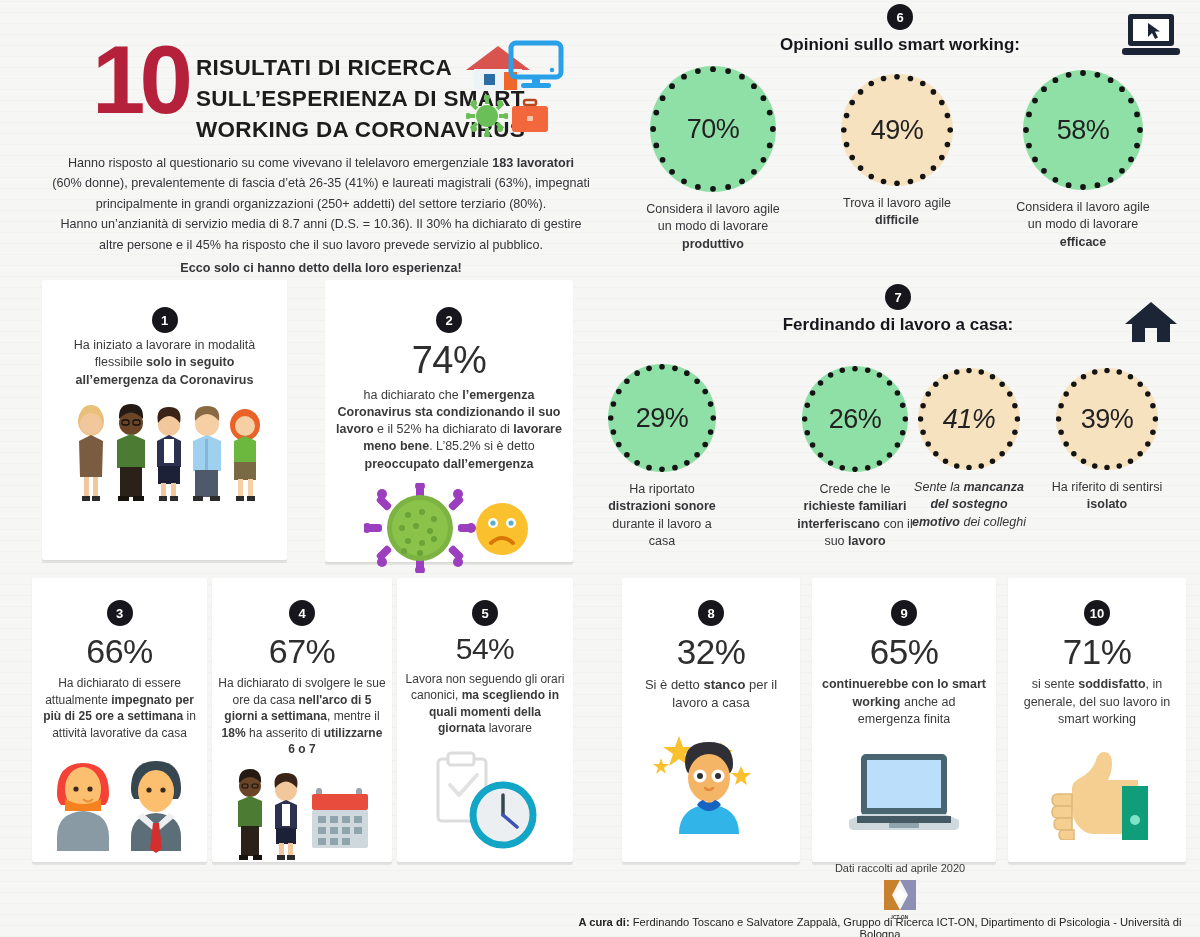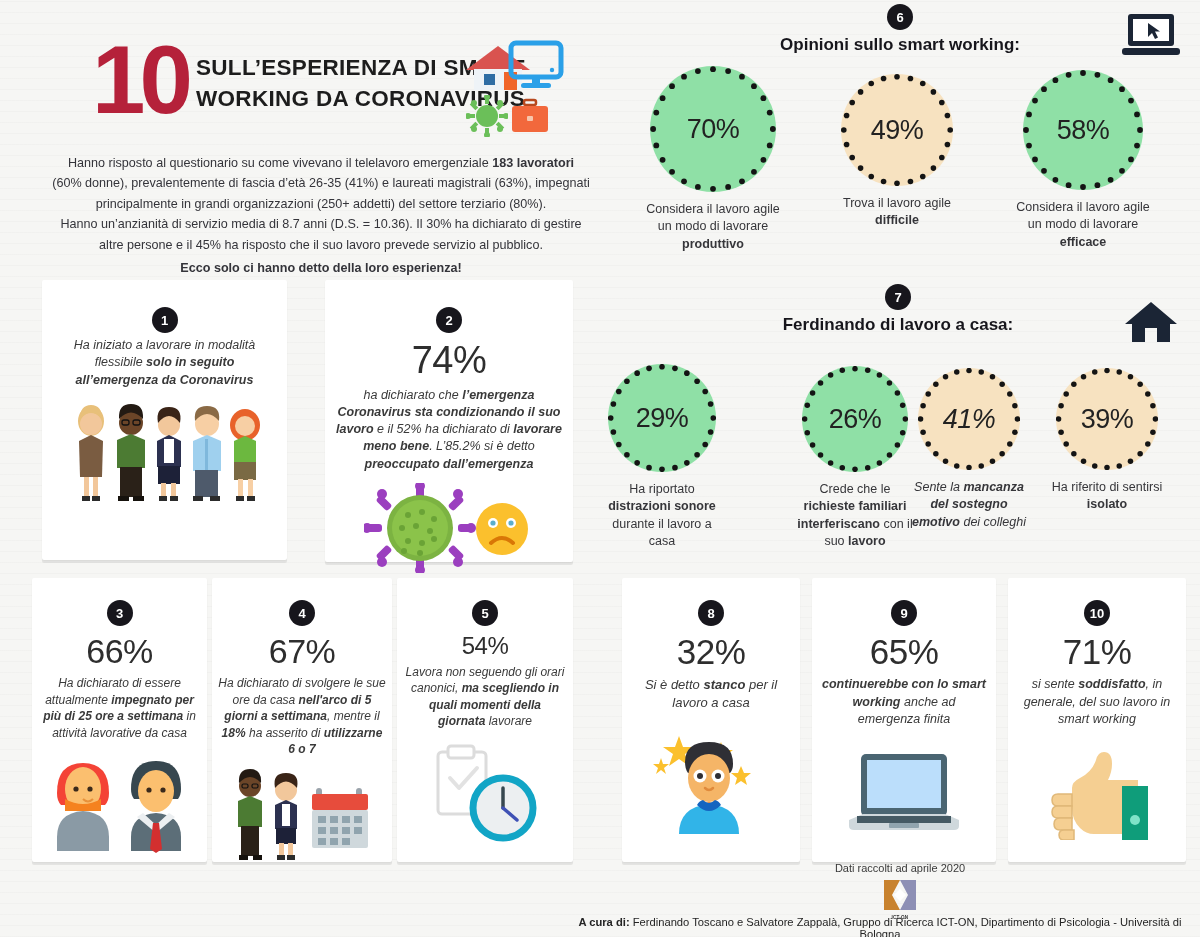--- a/index.html
+++ b/index.html
@@ -40,21 +40,20 @@
     line-height: 1.15;
     margin-top: 6px;
   }
   .cap {
     text-align: center;
     font-size: 12.5px;
     line-height: 1.38;
     color: #3a3a3a;
     padding: 0 10px;
     margin-top: 4px;
-    font-style: italic;
   }
   .cap b { font-weight: 700; }
   .art { text-align: center; }
   
   #big-ten {
     position: absolute; left: 92px; top: 34px;
     font-size: 96px; font-weight: 700; color: #b5213a;
     letter-spacing: -6px; line-height: 0.95;
     font-family: "Liberation Sans", sans-serif;
   }
@@ -105,20 +104,21 @@
   #foot-credit b { font-weight: 700; }
   .icon-abs { position: absolute; }
 </style>
 </head>
 <body>
 
 <div id="page">
 
   <div id="big-ten">10</div>
   <div id="head-lines">
+    <div>RISULTATI DI RICERCA</div>
     <div>SULL’ESPERIENZA DI SMART</div>
     <div>WORKING DA CORONAVIRUS</div>
   </div>
 
   <svg class="icon-abs" style="left:462px;top:42px;" width="72" height="50" viewBox="0 0 72 50">
     <polygon points="36,4 68,28 4,28" fill="#d9534f"></polygon>
     <rect x="12" y="27" width="48" height="21" fill="#eef3f7"></rect>
     <rect x="22" y="32" width="11" height="11" fill="#2e6da4"></rect>
     <rect x="42" y="30" width="13" height="18" fill="#f0652a"></rect>
   </svg>
@@ -357,21 +357,21 @@
               <rect x="18" y="52" width="8" height="7"></rect>
               <rect x="30" y="52" width="8" height="7"></rect>
           </g>
         </g>
       </svg>
     </div>
   </div>
 
   <div class="card" style="left:397px;top:578px;width:176px;height:284px;">
     <div class="num-badge" style="margin-top:22px;">5</div>
-    <div class="pct" style="font-size:24px;">54%</div>
+    <div class="pct" style="font-size:30px;">54%</div>
     <div class="cap" style="font-size:12px;padding:0 8px;">Lavora non seguendo gli orari canonici, <b>ma scegliendo in quali momenti della giornata</b> lavorare</div>
     <div class="art" style="margin-top:14px;">
       <svg width="150" height="100" viewBox="0 0 150 100">
         <rect x="28" y="8" width="48" height="62" rx="4" fill="none" stroke="#dcdcdc" stroke-width="3"></rect>
         <rect x="38" y="2" width="26" height="12" rx="3" fill="#fff" stroke="#dcdcdc" stroke-width="3"></rect>
         <path d="M40 34 l9 10 l18 -20" fill="none" stroke="#e2e2e2" stroke-width="4" stroke-linecap="round" stroke-linejoin="round"></path>
         <circle cx="93" cy="64" r="30" fill="#eceff1" stroke="#12a5c6" stroke-width="7"></circle>
         <line x1="93" y1="64" x2="93" y2="44" stroke="#37474f" stroke-width="3.5" stroke-linecap="round"></line>
         <line x1="93" y1="64" x2="107" y2="76" stroke="#3f51b5" stroke-width="3.5" stroke-linecap="round"></line>
       </svg>

